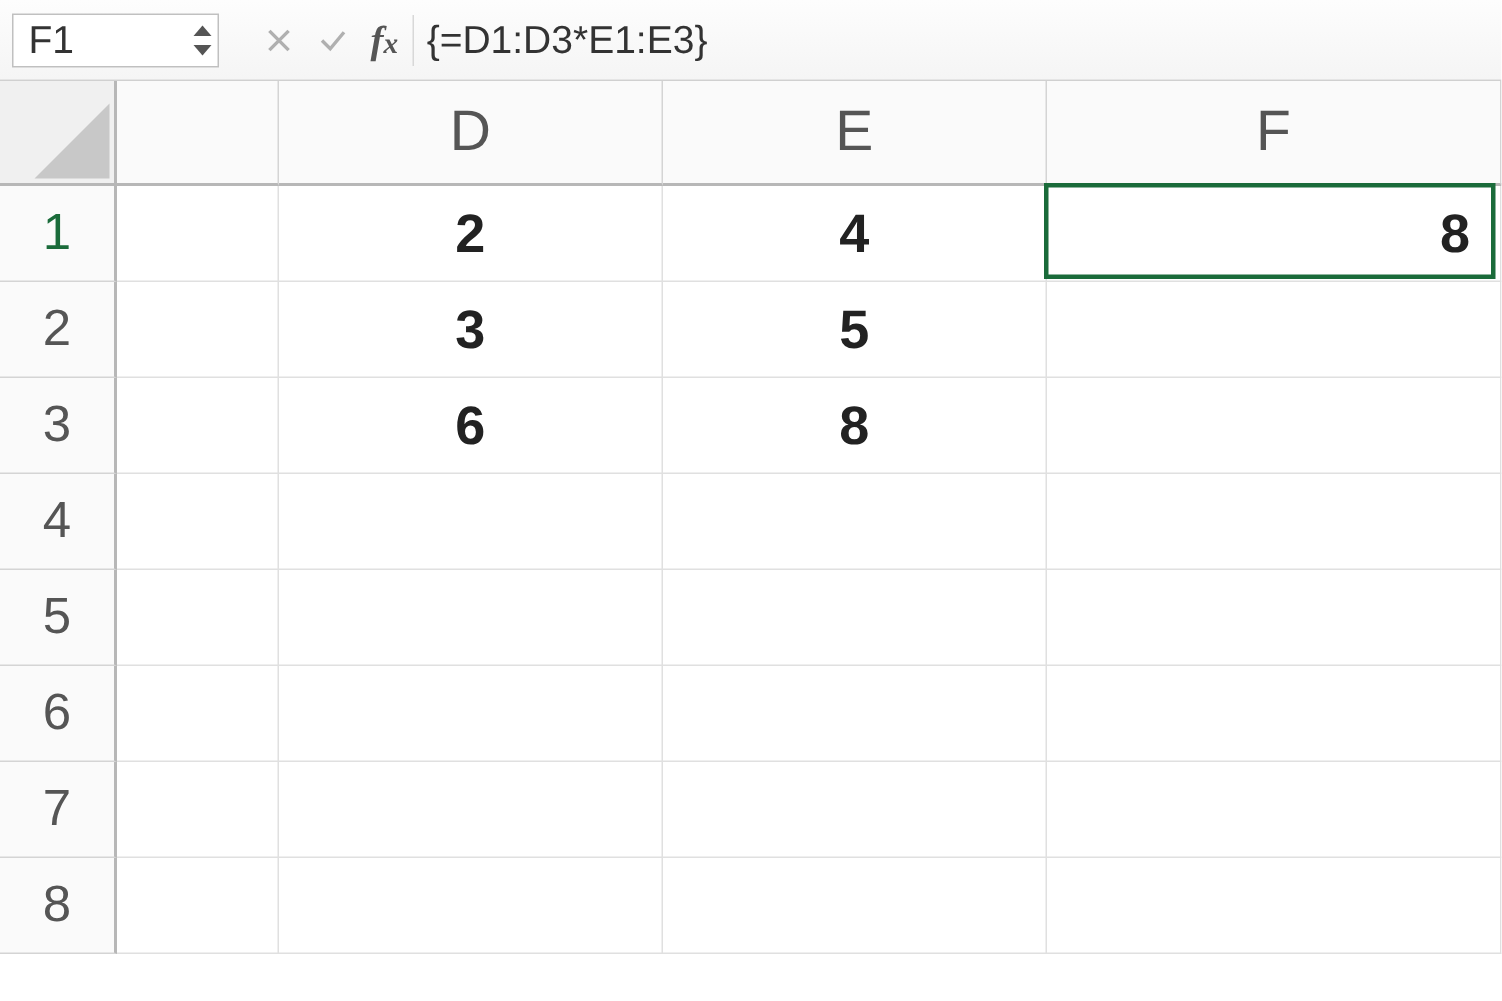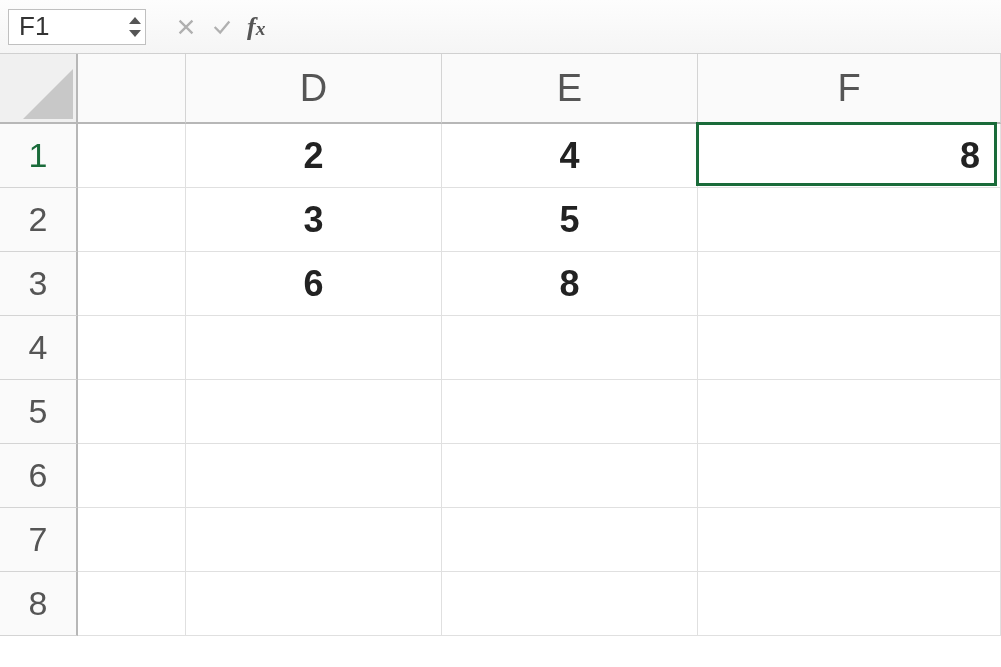--- a/index.html
+++ b/index.html
@@ -209,20 +209,23 @@
     <svg viewBox="0 0 24 24">
         <path d="M5 5 L19 19 M19 5 L5 19" stroke="#b0b0b0" stroke-width="2.5" fill="none"></path>
       </svg>
   </div>
   <div class="fb-btn">
     <svg viewBox="0 0 24 24">
         <path d="M4 12 L10 18 L20 6" stroke="#b0b0b0" stroke-width="2.5" fill="none"></path>
       </svg>
   </div>
   <span class="fx-label">f<span style="font-size:0.75em">x</span></span>
+  <div class="formula-input-wrap">
+    <input class="formula-input" type="text" value="{=D1:D3*E1:E3}" style="">
+  </div>
 </div>
 
 <div class="grid-wrapper">
   <div class="top-row">
     <div class="corner-cell">
       <div class="corner-triangle"></div>
     </div>
     <div class="col-headers">
       <div class="col-header" style="width:108px">
           <span></span>

